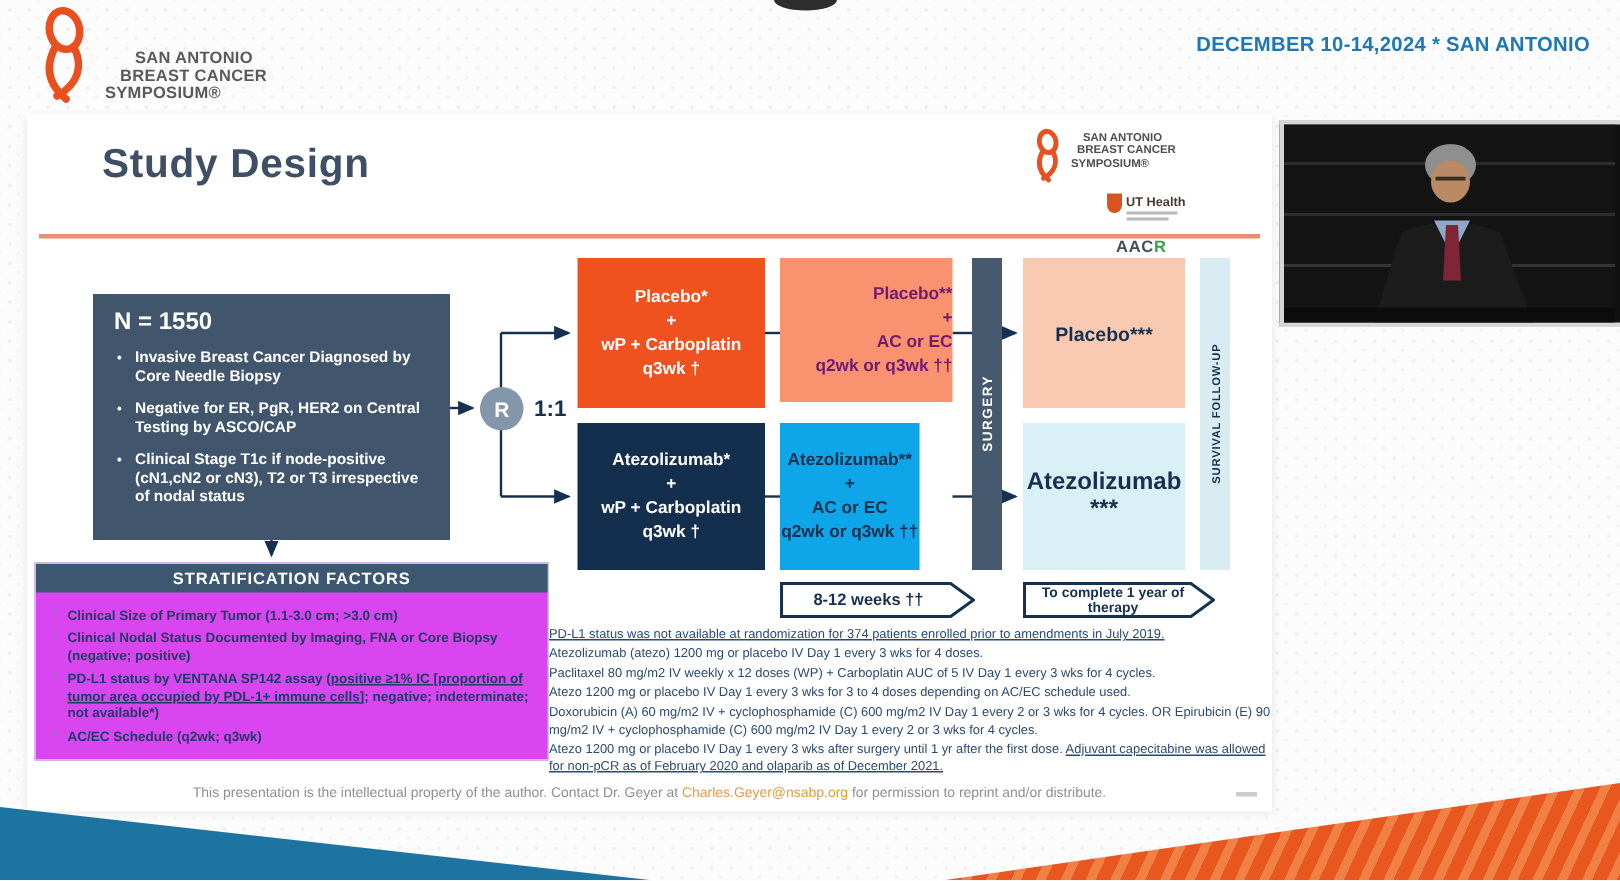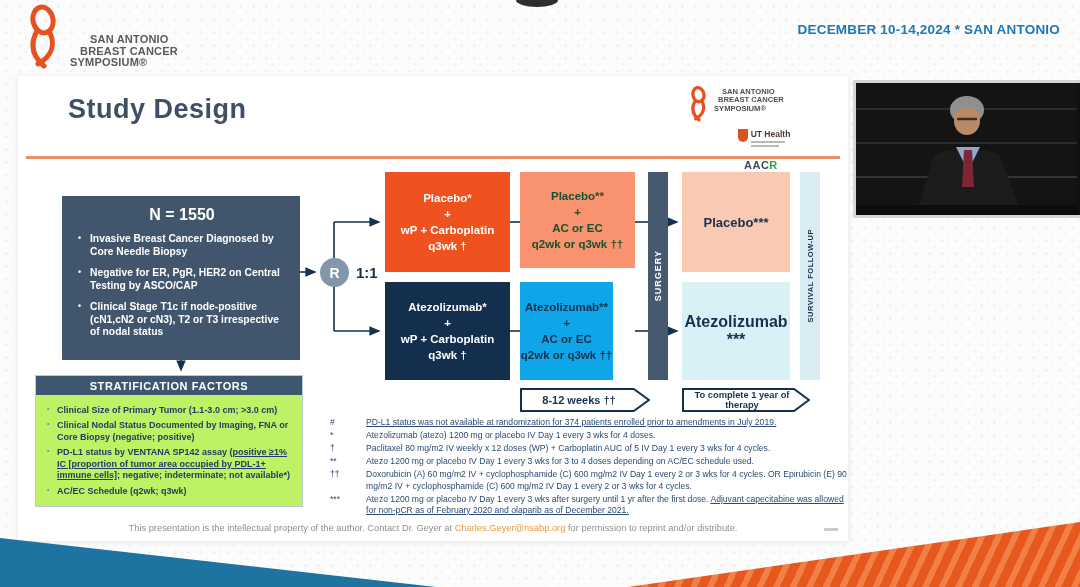--- a/index.html
+++ b/index.html
@@ -36,55 +36,55 @@
   .slide-logos .row2{display:flex;gap:12px;align-items:center;margin:5px 0 0 22px;flex-direction:column;}
   .ut{display:flex;gap:3px;align-items:flex-start;}
   .ut-shield{width:10px;height:13px;background:#d9531e;border-radius:0 0 5px 5px;}
   .ut-name{font-size:8.5px;font-weight:800;color:#4a3a33;}
   .tiny-bar{height:2px;background:#b9b9b9;margin-top:2px;}
   .aacr{font-size:11px;font-weight:900;letter-spacing:.5px;}
   .aacr .ac{color:#3d4d5c;} .aacr .r{color:#35a348;}
 
   
   .enroll{left:44px;top:120px;width:238px;height:164px;background:#41566d;color:#fff;box-sizing:border-box;padding:8px 12px 6px 14px;}
-  .enroll-title{text-align:center;font-size:16px;font-weight:800;margin:2px 0 9px 0;}
+  .enroll-title{font-size:16px;font-weight:800;margin:2px 0 9px 0;}
   .enroll-item{position:relative;font-size:10.3px;font-weight:bold;line-height:1.22;margin:0 0 9px 0;padding-left:14px;}
   .enroll-item::before{content:"•";position:absolute;left:2px;top:0;font-size:9px;}
 
   
   .flow{left:0;top:0;pointer-events:none;}
 
   .rand-circle{left:302px;top:182px;width:29px;height:29px;border-radius:50%;background:#8496a9;color:#fff;
     display:flex;align-items:center;justify-content:center;font-size:14px;font-weight:800;z-index:3;}
   .rand-ratio{left:338px;top:188px;font-size:15px;font-weight:800;color:#15314f;}
 
   .armbox{display:flex;flex-direction:column;align-items:center;justify-content:center;text-align:center;font-weight:bold;z-index:2;}
   .armbox .ln{line-height:1.4;font-size:11.5px;}
   .box-orange{left:367px;top:96px;width:125px;height:100px;background:#f0521f;color:#fff;}
-  .box-salmon{left:502px;top:96px;width:115px;height:96px;background:#f9926e;color:#14532d;}
+  .box-salmon{left:502px;top:96px;width:115px;height:96px;background:#f9926e;color:#701a75;align-items:flex-end;}
   .box-navy{left:367px;top:206px;width:125px;height:98px;background:#142e4e;color:#fff;}
   .box-teal{left:502px;top:206px;width:93px;height:98px;background:#0ea5e9;color:#15314f;}
   .box-lsalmon{left:664px;top:96px;width:108px;height:100px;background:#f9c9b2;color:#15314f;font-size:13px;font-weight:800;}
   .box-lcyan{left:664px;top:206px;width:108px;height:98px;background:#d9f1f6;color:#15314f;font-size:16px;font-weight:800;}
 
   .vbar{display:flex;align-items:center;justify-content:center;}
   .surgery-bar{left:630px;top:96px;width:20px;height:208px;background:#47596e;}
   .survival-bar{left:782px;top:96px;width:20px;height:208px;background:#d8ecf2;}
   .v-label{writing-mode:vertical-rl;transform:rotate(180deg);font-weight:800;letter-spacing:1px;}
   .surgery-bar .v-label{color:#fff;font-size:9px;}
   .survival-bar .v-label{color:#15314f;font-size:7.5px;letter-spacing:.5px;}
 
   .chevron{top:312px;height:24px;z-index:2;}
   .chev-svg{position:absolute;left:0;top:0;width:100%;height:100%;}
   .chev-label{position:absolute;inset:0;display:flex;align-items:center;justify-content:center;text-align:center;
     padding-right:12px;font-size:11px;font-weight:800;color:#15314f;}
   .chev-label.small{font-size:9.3px;line-height:1.1;padding-left:4px;}
 
   
-  .strat{left:17px;top:299px;width:268px;border:1px solid #b9c9d6;box-sizing:border-box;background:#bef264;z-index:2;}
+  .strat{left:5px;top:299px;width:343px;border:1px solid #b9c9d6;box-sizing:border-box;background:#d946ef;z-index:2;}
   .strat-header{height:19px;background:#3e5770;color:#fff;font-size:11px;font-weight:800;letter-spacing:.6px;
     display:flex;align-items:center;justify-content:center;}
   .strat-body{padding:5px 8px 5px 8px;}
   .strat-item{position:relative;font-size:9px;font-weight:bold;color:#1e3d66;line-height:1.25;margin:4.5px 0;padding-left:13px;}
   .strat-item::before{content:"•";position:absolute;left:3px;top:0;font-size:7px;color:#7189a2;}
   .u{text-decoration:underline;text-underline-offset:1px;}
 
   
   .footnotes{left:312px;top:341px;width:526px;}
   .fn-row{display:flex;margin-bottom:1.5px;}

